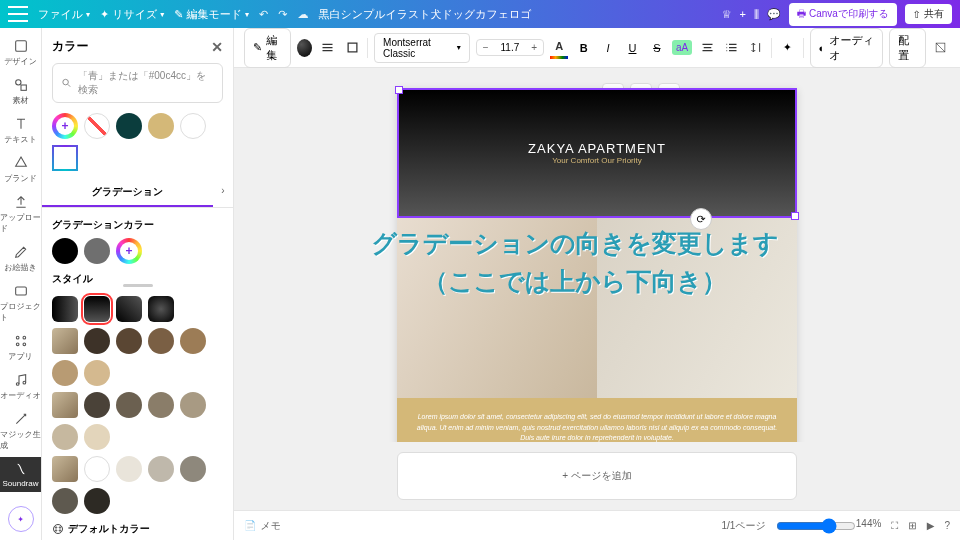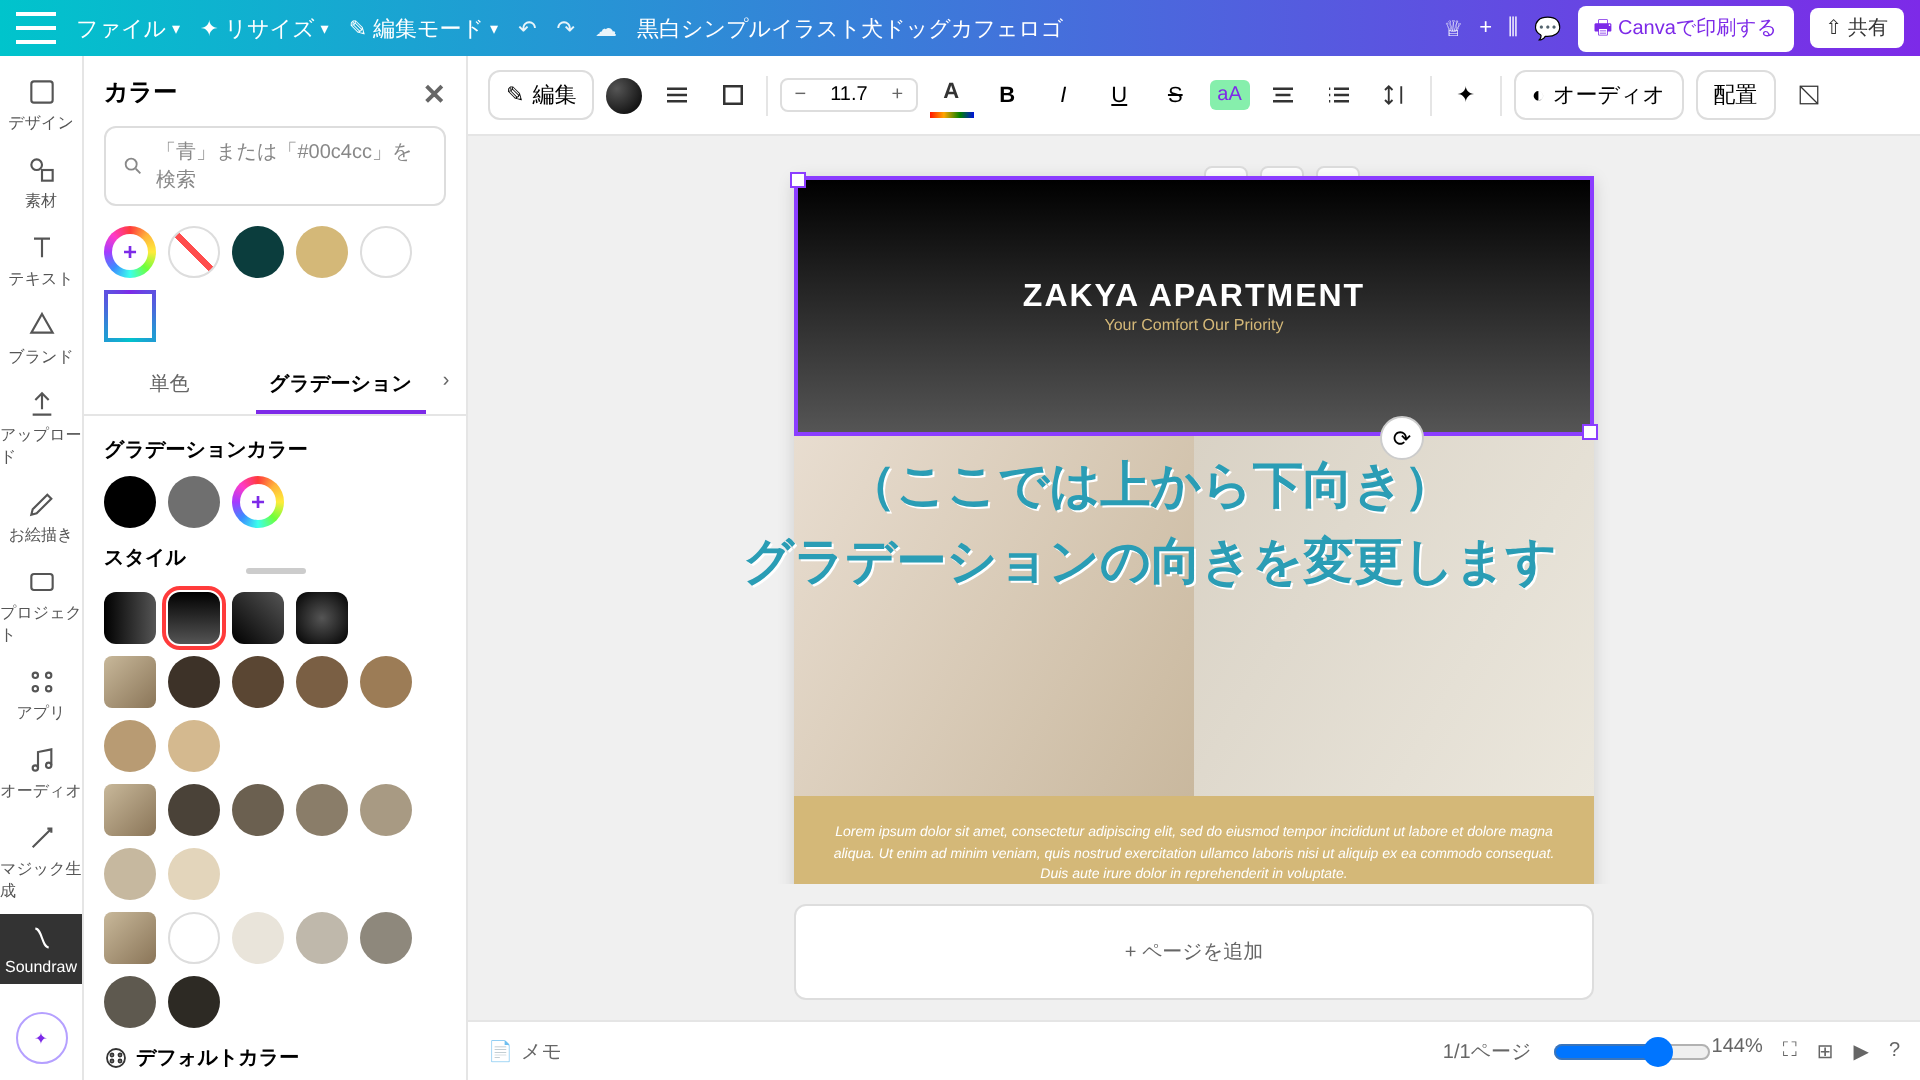--- a/index.html
+++ b/index.html
@@ -56,21 +56,21 @@
 .ctoolbar .sz span{padding:2px 6px;font-size:10px}
 .ctoolbar .sz .pm{cursor:pointer;color:#666}
 .ctoolbar .sep{width:1px;height:20px;background:#e5e5e5}
 .ctoolbar .aA{background:#86efac;color:#7d2ae8;padding:2px 4px;border-radius:3px;font-size:10px}
 .stage{flex:1;display:flex;align-items:flex-start;justify-content:center;padding:20px;overflow:auto;position:relative}
 .page{width:400px;background:#fff;box-shadow:0 2px 8px rgba(0,0,0,.15);position:relative}
 .page .hdr{height:130px;background:linear-gradient(#000,#555);border:2px solid #8b3dff;display:flex;flex-direction:column;align-items:center;justify-content:center;color:#fff;position:relative}
 .page .hdr::before,.page .hdr::after{content:"";position:absolute;width:6px;height:6px;background:#fff;border:1px solid #8b3dff}
 .page .hdr::before{top:-4px;left:-4px}
 .page .hdr::after{bottom:-4px;right:-4px}
-.page .hdr .t1{font-size:16px;font-weight:700;letter-spacing:1px}
+.page .hdr .t1{font-size:13px;font-weight:400;letter-spacing:1px}
 .page .hdr .t2{font-size:8px;color:#d4b878}
 .page .imgs{display:flex;height:180px}
 .page .imgs .im{flex:1;background:#ddd}
 .page .imgs .im:first-child{background:linear-gradient(120deg,#e8ddd0,#c9b89e)}
 .page .imgs .im:last-child{background:linear-gradient(120deg,#d9d2c5,#ebe7dd)}
 .page .bot{background:#d4b878;padding:14px;font-size:7px;font-style:italic;color:#fff;text-align:center;line-height:1.5}
 .addpage{width:400px;margin:10px auto;padding:16px;border:1px solid #ddd;border-radius:6px;background:#fff;font-size:10px;text-align:center;color:#666}
 .floating-tools{position:absolute;top:15px;right:280px;display:flex;gap:6px}
 .floating-tools .ft{width:22px;height:22px;border:1px solid #ddd;border-radius:4px;background:#fff;display:flex;align-items:center;justify-content:center;font-size:11px;cursor:pointer}
 .rotate-handle{position:absolute;top:140px;right:248px;width:22px;height:22px;background:#fff;border:1px solid #ccc;border-radius:50%;display:flex;align-items:center;justify-content:center;font-size:11px}
@@ -207,21 +207,20 @@
     </div>
     <div class="row" id="doc-colors">
       <div class="sw rainbow plus"></div>
       <div class="sw none"></div>
     <div class="sw" style="background: rgb(11, 61, 61);"></div>
         <div class="sw" style="background: rgb(212, 184, 120);"></div>
         <div class="sw ring" style="background: rgb(255, 255, 255);"></div>
         <div class="sw braided"></div>
       </div>
     <div class="tabs">
-      <div class="tab">単色</div>
       <div class="tab act">グラデーション</div>
       <div class="tab chev">›</div>
     </div>
     <div class="sec-t" style="margin-top:10px">
         <span>グラデーションカラー</span>
       </div>
     <div class="row" id="grad-colors">
     <div class="sw" style="background: rgb(0, 0, 0);"></div>
         <div class="sw" style="background: rgb(111, 111, 111);"></div>
         <div class="sw rainbow plus"></div>
@@ -288,20 +287,24 @@
           <svg viewBox="0 0 24 24">
             <path d="M4 7h16M4 12h16M4 17h16" stroke="#333" stroke-width="2" fill="none"></path>
           </svg>
         </div>
       <div class="ic">
           <svg viewBox="0 0 24 24">
             <rect x="5" y="5" width="14" height="14" stroke="#333" stroke-width="2" fill="none"></rect>
           </svg>
         </div>
       <div class="sep"></div>
+      <div class="font">
+          <span>Montserrat Classic</span>
+          <span style="font-size:8px">▾</span>
+        </div>
       <div class="sz">
           <span class="pm">−</span>
           <span>11.7</span>
           <span class="pm">+</span>
         </div>
       <div class="ic" style="color:#333;font-weight:bold;border-bottom:3px solid;border-image:linear-gradient(90deg,red,orange,green,blue) 1">A</div>
       <div class="ic">
           <b>B</b>
         </div>
       <div class="ic">
@@ -376,15 +379,15 @@
       </div>
       <span>⛶</span>
       <span>⊞</span>
       <span>▶</span>
       <span>?</span>
     </div>
   </div>
 </div>
 
 <div class="overlay">
+  <div>グラデーションの向きを変更します</div>
   <div>（ここでは上から下向き）</div>
-  <div>グラデーションの向きを変更します</div>
 </div>
 
 </body></html>

